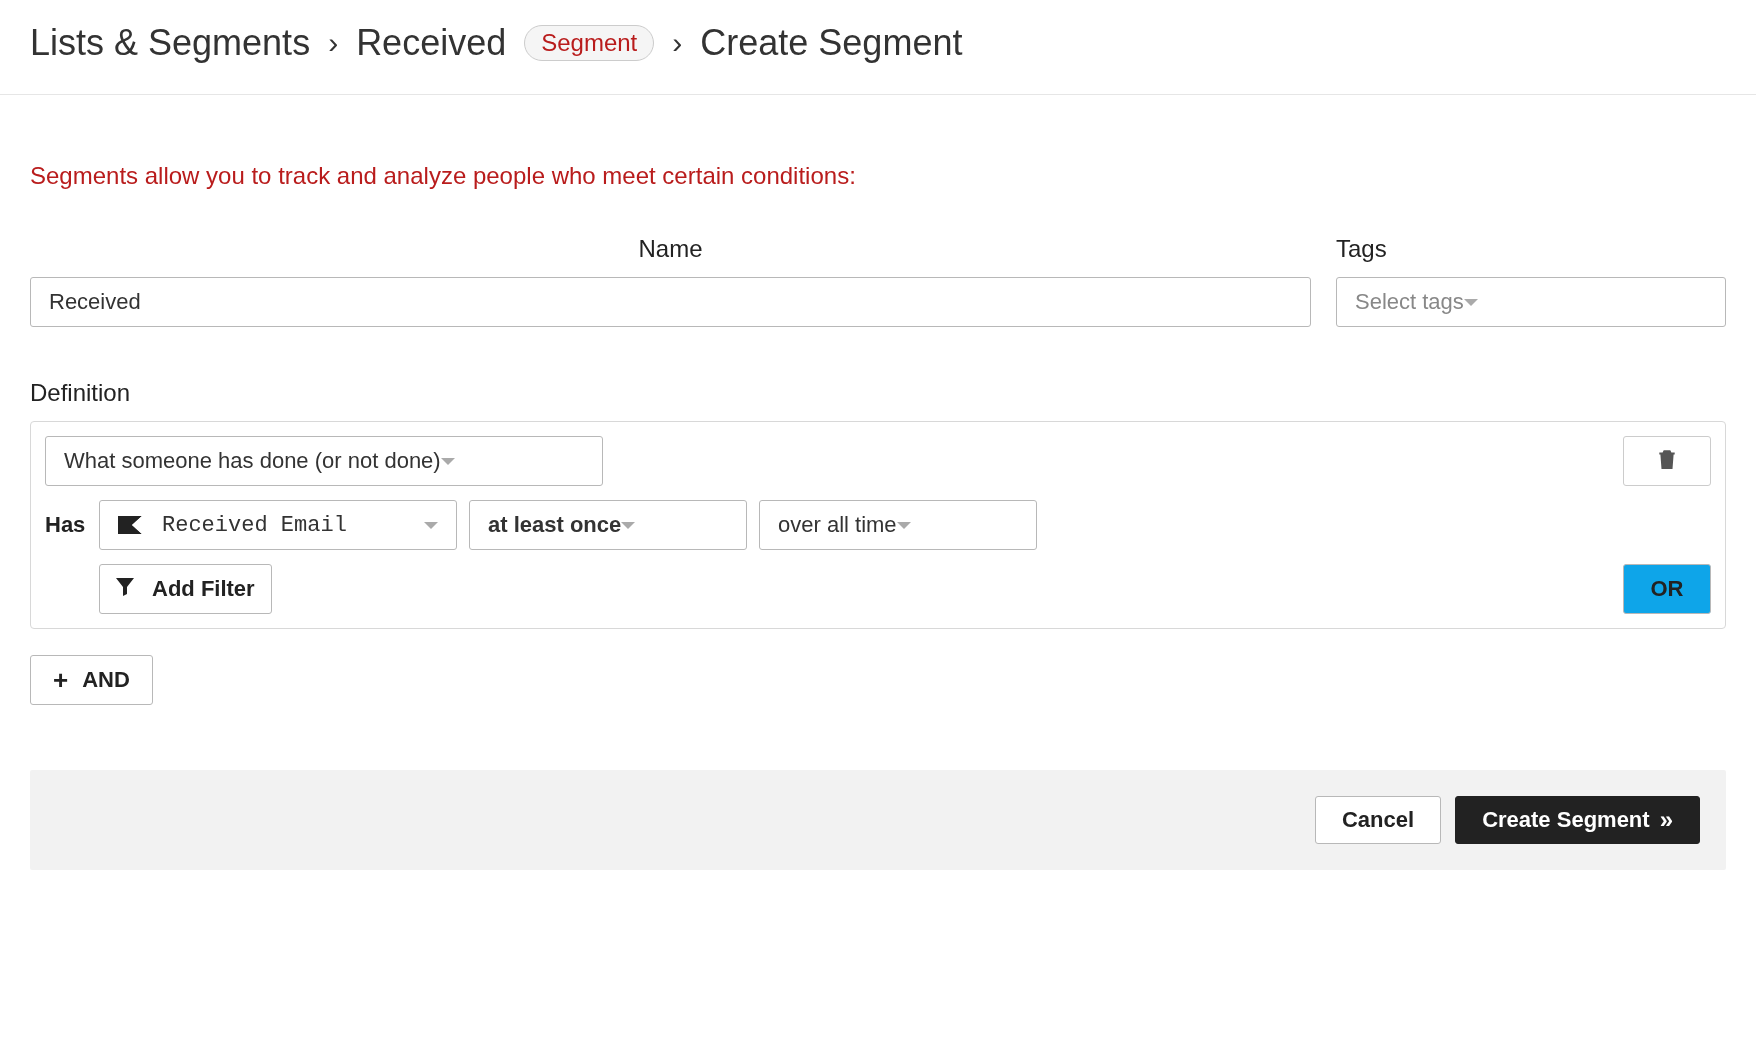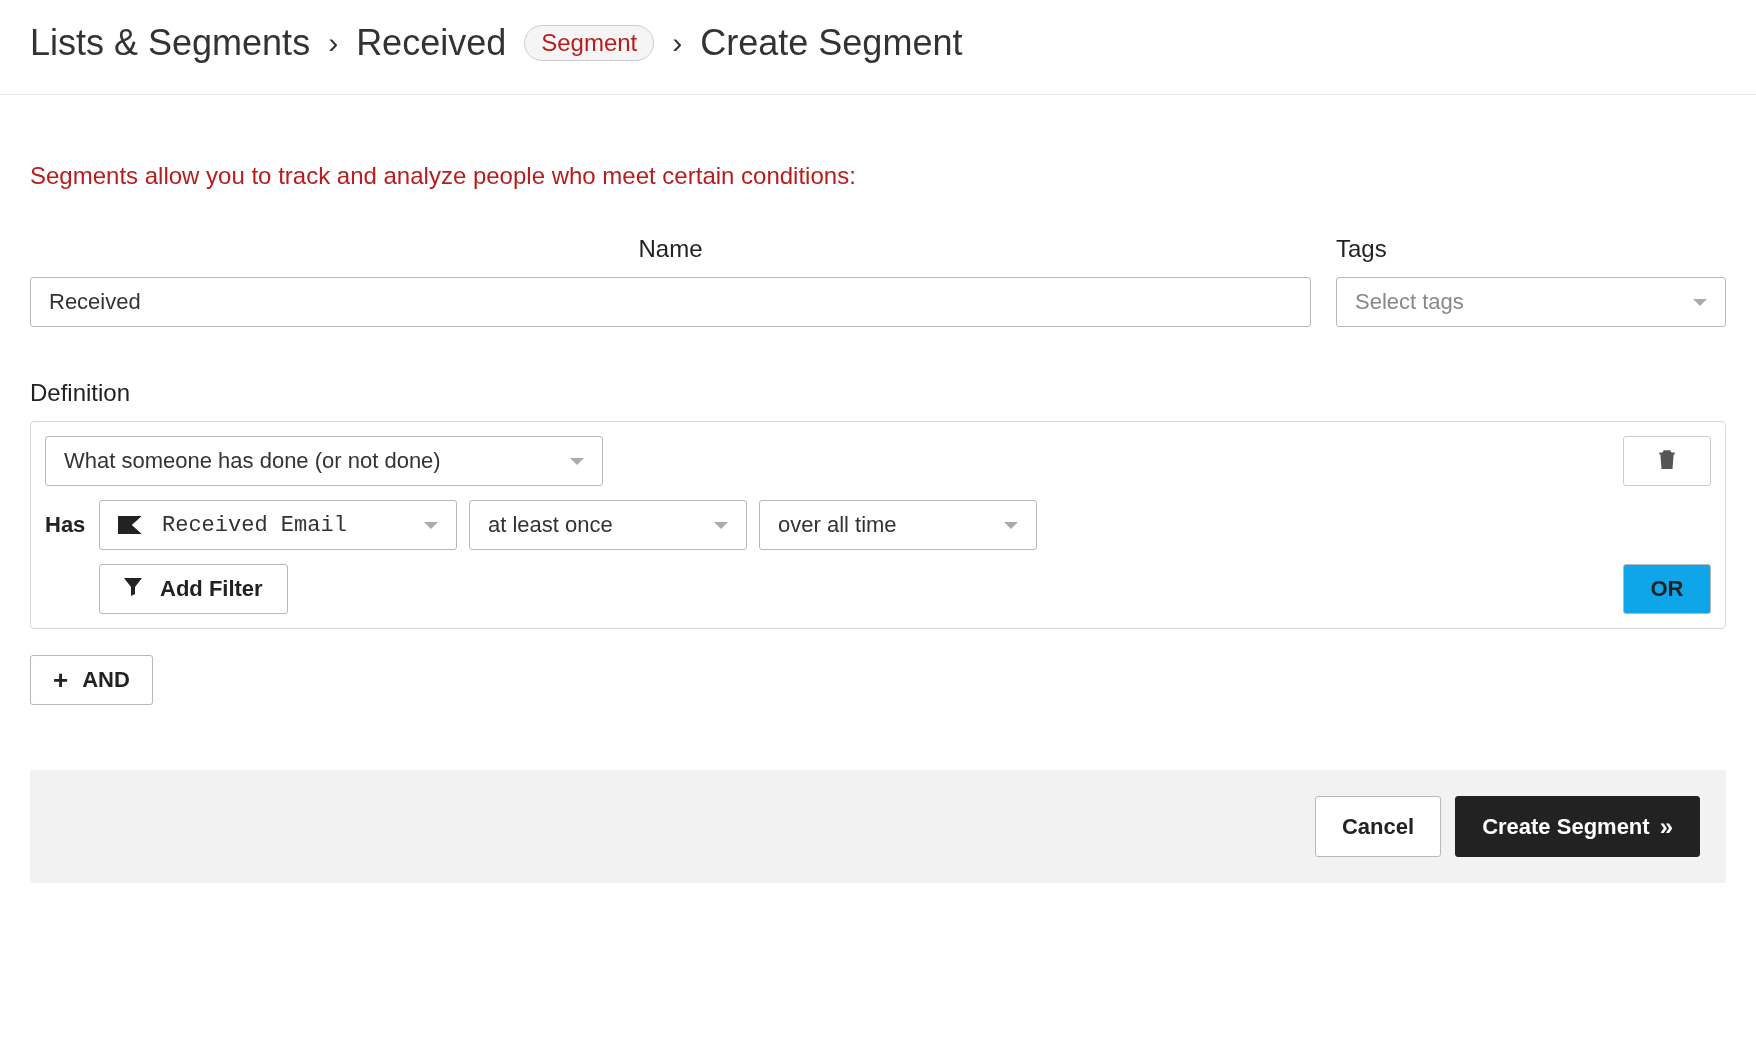--- a/index.html
+++ b/index.html
@@ -83,21 +83,21 @@
       border-radius: 3px;
       font-size: 22px;
       padding: 0 18px;
       color: #333;
       outline: none;
       width: 100%;
     }
     .select-box {
       display: flex;
       align-items: center;
-      justify-content: space-between;
+      justify-content: flex-start;
       height: 50px;
       border: 1px solid #b8b8b8;
       border-radius: 3px;
       font-size: 22px;
       padding: 0 18px;
       color: #333;
       background: #fff;
       cursor: pointer;
     }
     .select-box.placeholder {
@@ -166,20 +166,21 @@
       align-items: center;
       gap: 20px;
       font-family: Liberation Mono, monospace;
     }
     .flag-icon {
       width: 24px;
       height: 18px;
     }
     .freq-select {
       width: 278px;
+      font-weight: bold;
     }
     .time-select {
       width: 278px;
     }
     .filter-or-row {
       display: flex;
       align-items: center;
       justify-content: space-between;
       padding-left: 54px;
     }
@@ -187,21 +188,21 @@
       display: flex;
       align-items: center;
       gap: 18px;
       height: 50px;
       border: 1px solid #b8b8b8;
       border-radius: 3px;
       background: #fff;
       font-size: 22px;
       font-weight: 600;
       color: #222;
-      padding: 0 24px;
+      padding: 0 16px;
       cursor: pointer;
     }
     .funnel-icon svg {
       width: 18px;
       height: 18px;
       fill: #222;
     }
     .or-btn {
       height: 50px;
       width: 88px;
@@ -236,21 +237,21 @@
     .footer-bar {
       margin-top: 65px;
       background: #f2f2f2;
       padding: 26px 26px;
       display: flex;
       justify-content: flex-end;
       gap: 14px;
       border-radius: 2px;
     }
     .btn {
-      height: 61px;
+      height: 48px;
       border-radius: 3px;
       font-size: 22px;
       font-weight: 600;
       padding: 0 26px;
       cursor: pointer;
       border: 1px solid #b8b8b8;
     }
     .btn-secondary {
       background: #fff;
       color: #222;

